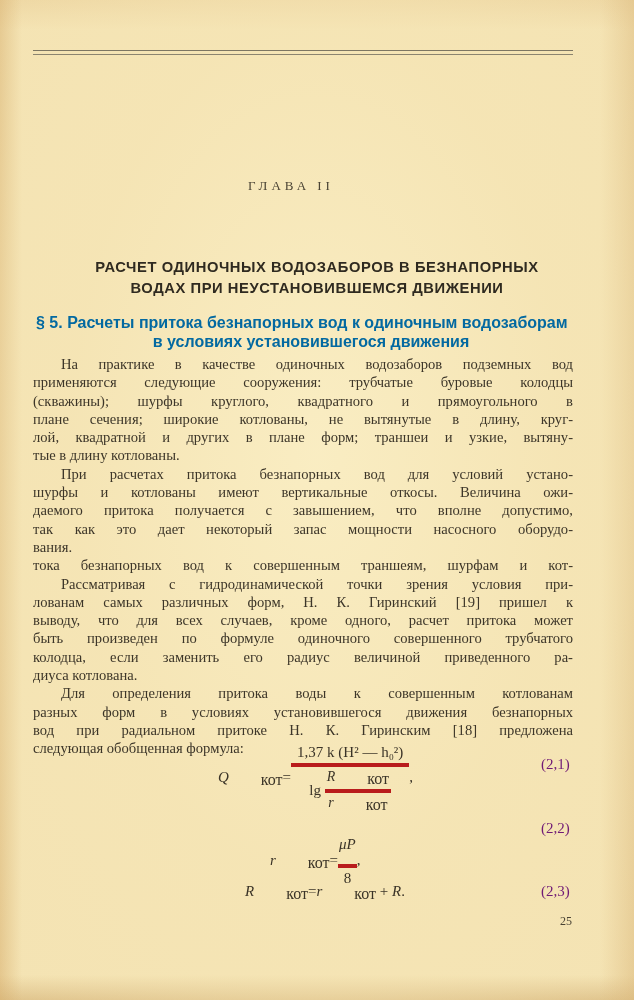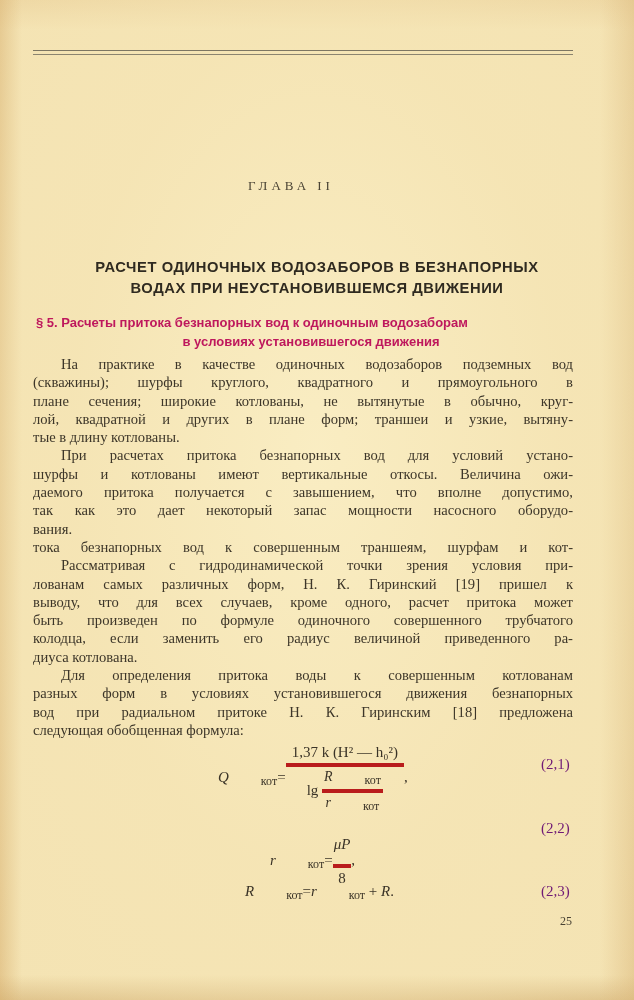--- a/index.html
+++ b/index.html
@@ -22,38 +22,38 @@
   }
   .title {
     position: absolute; top: 256px; left: 0; width: 634px; text-align: center;
     font-family: "Liberation Sans", "DejaVu Sans", sans-serif;
     font-weight: bold; font-size: 15.5px; line-height: 21px; letter-spacing: 0.6px;
     color: #2f2a20; transform: scaleX(0.95);
   }
   .section {
     position: absolute; top: 314px; left: 36px; width: 560px;
     font-family: "Liberation Sans", "DejaVu Sans", sans-serif;
-    font-weight: bold; font-size: 13px; line-height: 18.5px; color: #be185d;
+    font-weight: bold; font-size: 16px; line-height: 18.5px; color: #0369a1;
   }
   .section .l1 { display: block; text-align: left; }
   .section .l2 { display: block; text-align: center; padding-right: 10px; }
   .body {
     position: absolute; top: 355px; left: 33px; width: 540px;
     font-size: 14.6px; line-height: 18.3px; color: #3d3629;
   }
   .line { display: block; white-space: nowrap; text-align: justify; text-align-last: justify; height: 18.3px; }
   .line.last { text-align-last: left; }
   .line.indent { padding-left: 28px; }
   .formula {
     position: absolute; font-size: 15px; color: #3a3327;
   }
   .frac { display: inline-block; vertical-align: middle; text-align: center; }
   .frac .num { display: block; padding: 0 6px 2px 6px; border-bottom: 4px solid #b91c1c; }
   .frac .den { display: block; padding-top: 2px; }
-  .sub { font-size: 12px; vertical-align: -3px; font-style: normal; padding-left: 32px; }
+  .sub { font-size: 16px; vertical-align: -3px; font-style: normal; padding-left: 32px; }
   .it { font-style: italic; }
   .eqnum { position: absolute; left: 541px; font-size: 15px; color: #701a75; }
   .pagenum { position: absolute; left: 560px; top: 914px; font-size: 12px; color: #4a4334; }
 </style>
 </head>
 <body>
 
 <div>
   <div class="rule r1"></div>
   <div class="rule r2"></div>
@@ -67,22 +67,23 @@
 </div>
 
 <div class="section">
   <span class="l1">§ 5. Расчеты притока безнапорных вод к одиночным водозаборам</span>
   <span class="l2">в условиях установившегося движения</span>
 </div>
 
 <div class="body">
   <div>
     <span class="line indent">На практике в качестве одиночных водозаборов подземных вод</span>
+    <span class="line">применяются следующие сооружения: трубчатые буровые колодцы</span>
     <span class="line">(скважины); шурфы круглого, квадратного и прямоугольного в</span>
-    <span class="line">плане сечения; широкие котлованы, не вытянутые в обычно, круг-</span>
+    <span class="line">плане сечения; широкие котлованы, не вытянутые в длину, круг-</span>
     <span class="line">лой, квадратной и других в плане форм; траншеи и узкие, вытяну-</span>
     <span class="line last">тые в длину котлованы.</span>
   </div>
   <div>
     <span class="line indent">При расчетах притока безнапорных вод для условий устано-</span>
     <span class="line">шурфы и котлованы имеют вертикальные откосы. Величина ожи-</span>
     <span class="line">даемого притока получается с завышением, что вполне допустимо,</span>
     <span class="line">так как это дает некоторый запас мощности насосного оборудо-</span>
     <span class="line last">вания.</span>
   </div>

